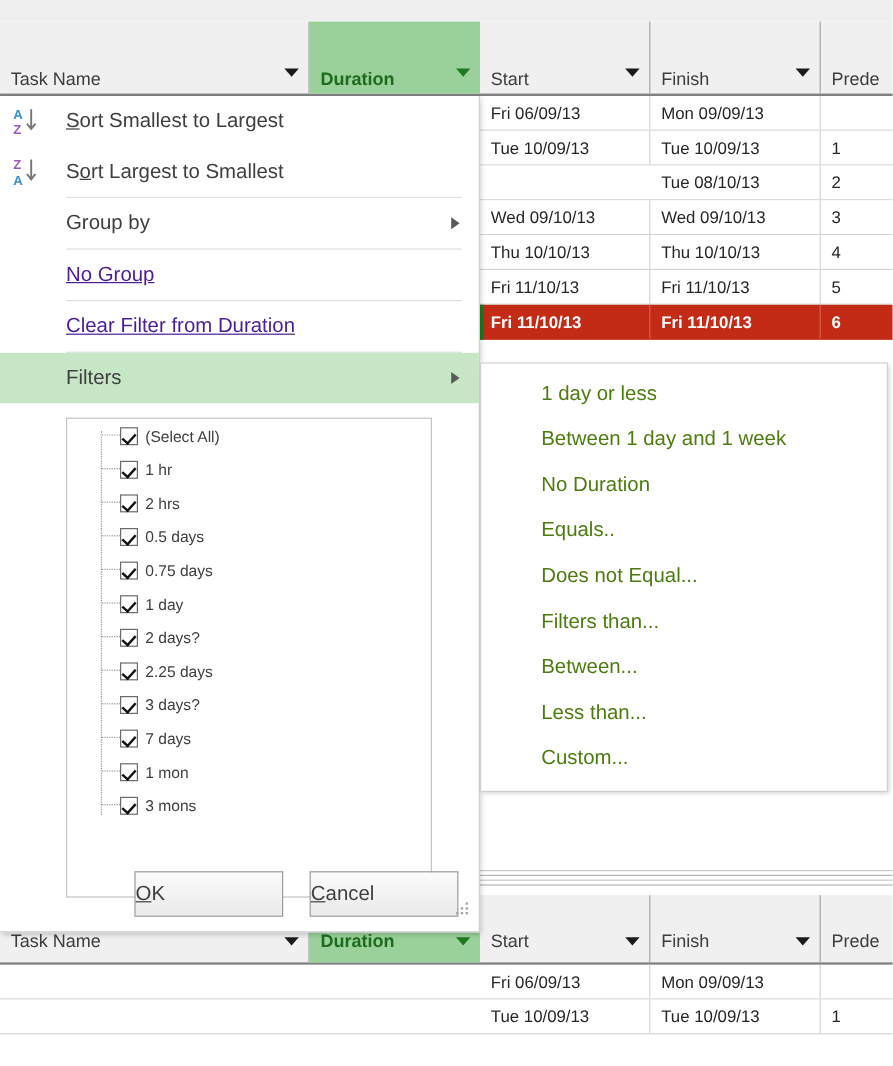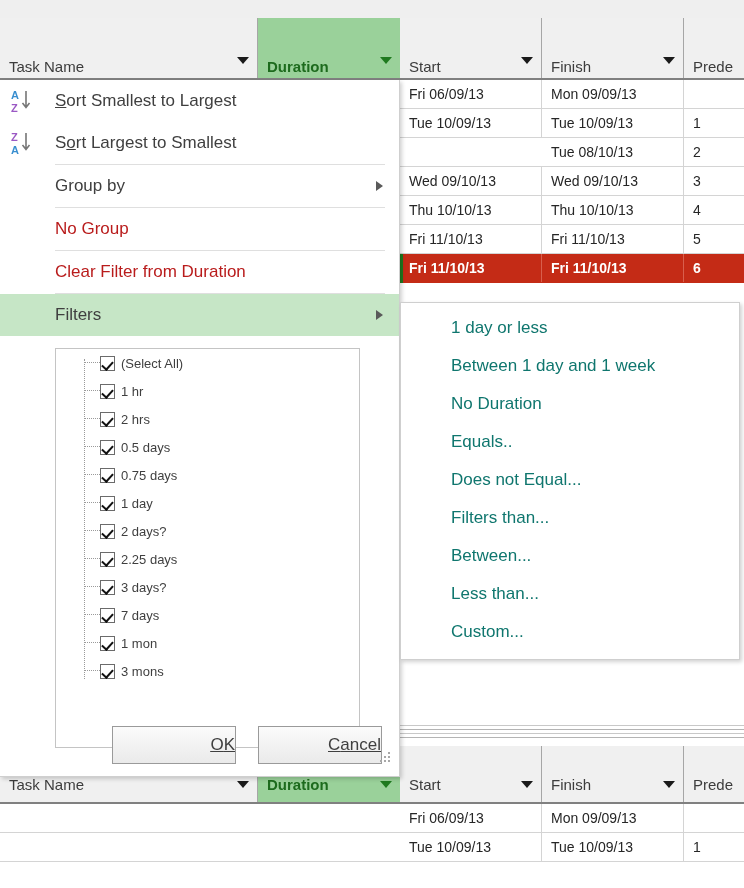--- a/index.html
+++ b/index.html
@@ -102,21 +102,21 @@
     box-shadow: 2px 2px 4px rgba(0,0,0,0.18);
   }
   .mi {
     position: relative; height: 35px; width: 100%;
     display: flex; align-items: center;
     box-sizing: border-box;
     font-size: 17px; color: #3f3f3f;
   }
   .mi.tall { height: 42px; }
   .mi .lbl { padding-left: 55px; white-space: nowrap; }
-  .mi.dim .lbl { color: #b91c1c; }
+  .mi.dim .lbl { color: #4c1d95; text-decoration: underline; }
   .mi.hl { background: #c6e6c6; }
   .mi .subarrow {
     position: absolute; right: 16px; top: 50%; margin-top: -5px;
     width: 0; height: 0;
     border-top: 5px solid transparent;
     border-bottom: 5px solid transparent;
     border-left: 7px solid #5a5a5a;
   }
   .mi .sorticon {
     position: absolute; left: 10px; top: 50%; margin-top: -13px;
@@ -177,22 +177,22 @@
   .btnrow {
     position: absolute; left: 0; bottom: 10px; width: 400px;
     height: 40px;
   }
   .btn {
     position: absolute; top: 0;
     width: 124px; height: 38px;
     border: 1px solid #9a9a9a;
     background: linear-gradient(180deg,#fbfbfb 0%,#eaeaea 100%);
     box-sizing: border-box;
-    display: flex; align-items: center; justify-content: flex-end;
-    font-size: 17px; color: #3f3f3f; text-decoration: underline;
+    display: flex; align-items: center; justify-content: flex-start;
+    font-size: 17px; color: #3f3f3f;
   }
   .btn.ok { left: 112px; }
   .btn.cancel { left: 258px; }
 
   .grip {
     position: absolute; right: 8px; bottom: 4px;
     width: 12px; height: 12px;
   }
   .grip i {
     position: absolute; width: 2px; height: 2px; background: #a8a8a8;
@@ -204,21 +204,21 @@
     width: 340px;
     background: #ffffff;
     border: 1px solid #cfcfcf;
     box-sizing: border-box;
     box-shadow: 2px 2px 4px rgba(0,0,0,0.18);
     padding: 6px 0 8px 0;
   }
   .smi {
     height: 38px; width: 100%;
     display: flex; align-items: center;
-    font-size: 17px; color: #0f766e;
+    font-size: 17px; color: #4d7c0f;
     box-sizing: border-box;
   }
   .smi .lbl { padding-left: 50px; white-space: nowrap; }
   .smi.hl { background: #c6e6c6; }
 </style>
 </head>
 <body>
 
 <div id="root">
 

